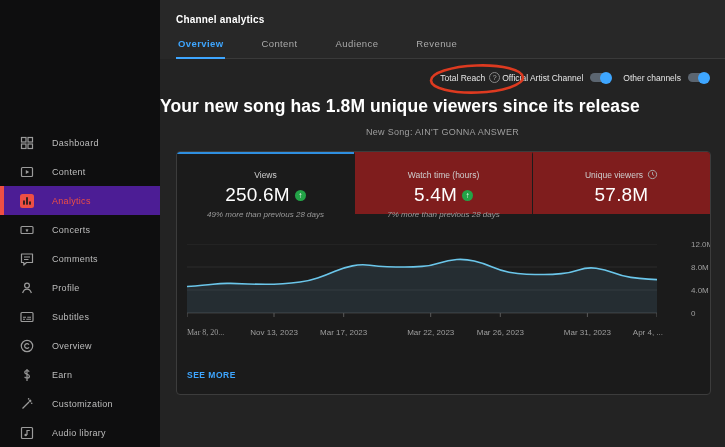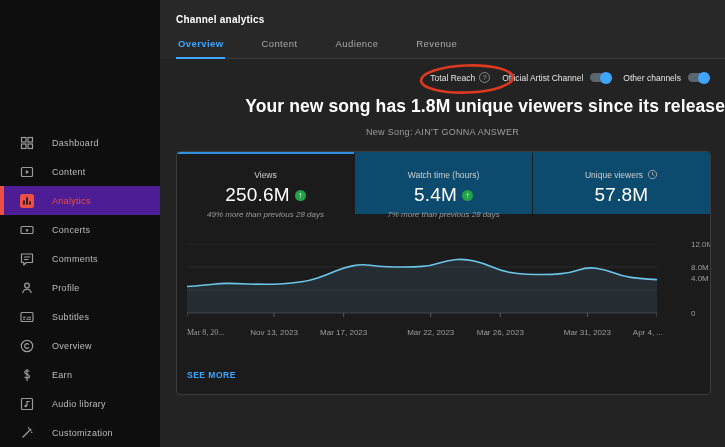--- a/index.html
+++ b/index.html
@@ -20,38 +20,38 @@
   
   .main { flex:1; display:flex; flex-direction:column; min-width:0; }
   header { background:#282828; padding:14px 0 0 16px; }
   h1.title { font-size:10px; font-weight:bold; letter-spacing:.2px; }
   .tab-row { display:flex; gap:34px; margin-top:13px; border-bottom:1px solid #3a3a3a; }
   .tab { font-size:9.5px; color:#aaa; padding:0 2px 8px 2px; letter-spacing:.4px; cursor:pointer;
     border-bottom:2px solid transparent; margin-bottom:-1px; }
   .tab.active { color:#3ea6ff; border-bottom-color:#3ea6ff; font-weight:bold; }
   
   .content { flex:1; background:#232323; overflow:hidden; }
-  .toggle-row { display:flex; justify-content:flex-end; align-items:center; gap:10px;
+  .toggle-row { display:flex; justify-content:flex-end; align-items:center; 
     margin-top:13px; padding-right:16px; font-size:8.5px; color:#e6e6e6; }
   .total-reach { position:relative; display:inline-flex; align-items:center; gap:4px; margin-right:2px; }
   .annotation-svg { position:absolute; left:-13px; top:-10px; pointer-events:none; }
   .help { width:11px; height:11px; border:1px solid #888; border-radius:50%; color:#aaa;
     font-size:7px; display:inline-flex; align-items:center; justify-content:center; }
   .switch-group { display:inline-flex; align-items:center; gap:7px; cursor:pointer; }
   .switch { width:21px; height:9px; border-radius:5px; background:#5b6570; position:relative; }
   .switch .knob { width:12px; height:12px; border-radius:50%; background:#3ea6ff;
     position:absolute; right:-1px; top:-1.5px; }
-  .headline { text-align:right; font-size:17.5px; font-weight:bold; margin-top:13px; letter-spacing:.1px; }
+  .headline { text-align:left; font-size:17.5px; font-weight:bold; margin-top:13px; letter-spacing:.1px; }
   .subtext { text-align:center; font-size:9px; color:#9e9e9e; margin-top:10px; letter-spacing:.3px; }
   
   .card { margin:14px 14px 0 16px; border:1px solid #3c3c3c; border-radius:4px;
     background:#1b1b1b; overflow:hidden; }
   .metric-tabs { display:flex; }
   .metric-card { flex:1; height:62px; text-align:center; padding-top:10px; cursor:pointer;
-    background:#0c4a6e; border-top:2px solid transparent; border-left:1px solid #1b1b1b; }
+    background:#7f1d1d; border-top:2px solid transparent; border-left:1px solid #1b1b1b; }
   .metric-card:first-child { border-left:none; }
   .metric-card.active { background:#1b1b1b; border-top-color:#2f8fe0; }
   .metric-card .mlabel { font-size:8.5px; color:#cfcfcf; display:inline-flex; align-items:center; gap:4px; }
   .metric-card .mvalue { font-size:19px; color:#fff; margin-top:2px; display:flex;
     align-items:center; justify-content:center; gap:5px; letter-spacing:.2px; }
   .metric-card .mdelta { font-size:8px; font-style:italic; color:#9a9a9a; margin-top:4px; }
   .badge-up { width:11px; height:11px; border-radius:50%; background:#23a347; color:#fff;
     font-size:8px; display:inline-flex; align-items:center; justify-content:center; font-weight:bold; }
   
   .chart-wrap { position:relative; padding:30px 0 0 10px; height:150px; }
@@ -149,37 +149,37 @@
           <span class="ic">
             <svg width="16" height="16" viewBox="0 0 16 16">
               <path d="M10.2 4.6c-.6-.8-1.4-1.1-2.2-1.1-1.2 0-2.2.8-2.2 1.9 0 2.4 4.6 1.3 4.6 3.8 0 1.2-1.1 1.9-2.4 1.9-1 0-1.9-.4-2.4-1.2M8 2v12" fill="none" stroke="#9b9b9b" stroke-width="1.2"></path>
             </svg>
           </span>
           <span class="lbl">Earn</span>
         </div>
         <div class="side-item">
           <span class="ic">
             <svg width="16" height="16" viewBox="0 0 16 16">
-              <rect x="2.5" y="2.5" width="11" height="11" rx="1" fill="none" stroke="#9b9b9b" stroke-width="1.2"></rect>
-              <circle cx="6.7" cy="10" r="1.3" fill="#9b9b9b"></circle>
-              <path d="M8 10V5.5h2.8" fill="none" stroke="#9b9b9b" stroke-width="1.2"></path>
-            </svg>
-          </span>
-          <span class="lbl">Audio library</span>
-        </div>
-        <div class="side-item">
-          <span class="ic">
-            <svg width="16" height="16" viewBox="0 0 16 16">
               <path d="M3.5 12.5L10 6" fill="none" stroke="#9b9b9b" stroke-width="1.2"></path>
               <path d="M10.3 5.7l1.6-1.6" stroke="#9b9b9b" stroke-width="2.2"></path>
               <circle cx="12.7" cy="7.3" r=".8" fill="#9b9b9b"></circle>
               <circle cx="9.6" cy="2.9" r=".8" fill="#9b9b9b"></circle>
             </svg>
           </span>
           <span class="lbl">Customization</span>
+        </div>
+        <div class="side-item">
+          <span class="ic">
+            <svg width="16" height="16" viewBox="0 0 16 16">
+              <rect x="2.5" y="2.5" width="11" height="11" rx="1" fill="none" stroke="#9b9b9b" stroke-width="1.2"></rect>
+              <circle cx="6.7" cy="10" r="1.3" fill="#9b9b9b"></circle>
+              <path d="M8 10V5.5h2.8" fill="none" stroke="#9b9b9b" stroke-width="1.2"></path>
+            </svg>
+          </span>
+          <span class="lbl">Audio library</span>
         </div>
       </nav>
   </aside>
 
   <main class="main">
     <header>
       <h1 class="title">Channel analytics</h1>
       <div class="tab-row" id="tab-row">
           <span class="tab active">Overview</span>
           <span class="tab">Content</span>
@@ -262,21 +262,21 @@
               <span class="" style="left: 18.5185%;">Nov 13, 2023</span>
               <span class="" style="left: 33.3333%;">Mar 17, 2023</span>
               <span class="" style="left: 51.8519%;">Mar 22, 2023</span>
               <span class="" style="left: 66.6667%;">Mar 26, 2023</span>
               <span class="" style="left: 85.1852%;">Mar 31, 2023</span>
               <span class="last" style="left: 100%;">Apr 4, ...</span>
             </div>
           <div id="ylabels">
               <span class="ylabel" style="top: 26px;">12.0M</span>
               <span class="ylabel" style="top: 49px;">8.0M</span>
-              <span class="ylabel" style="top: 60px;">4.0M</span>
+              <span class="ylabel" style="top: 72px;">4.0M</span>
               <span class="ylabel" style="top: 95px;">0</span>
             </div>
         </div>
         <a class="see-more">SEE MORE</a>
       </div>
 
     </section>
   </main>
 </div>
 

